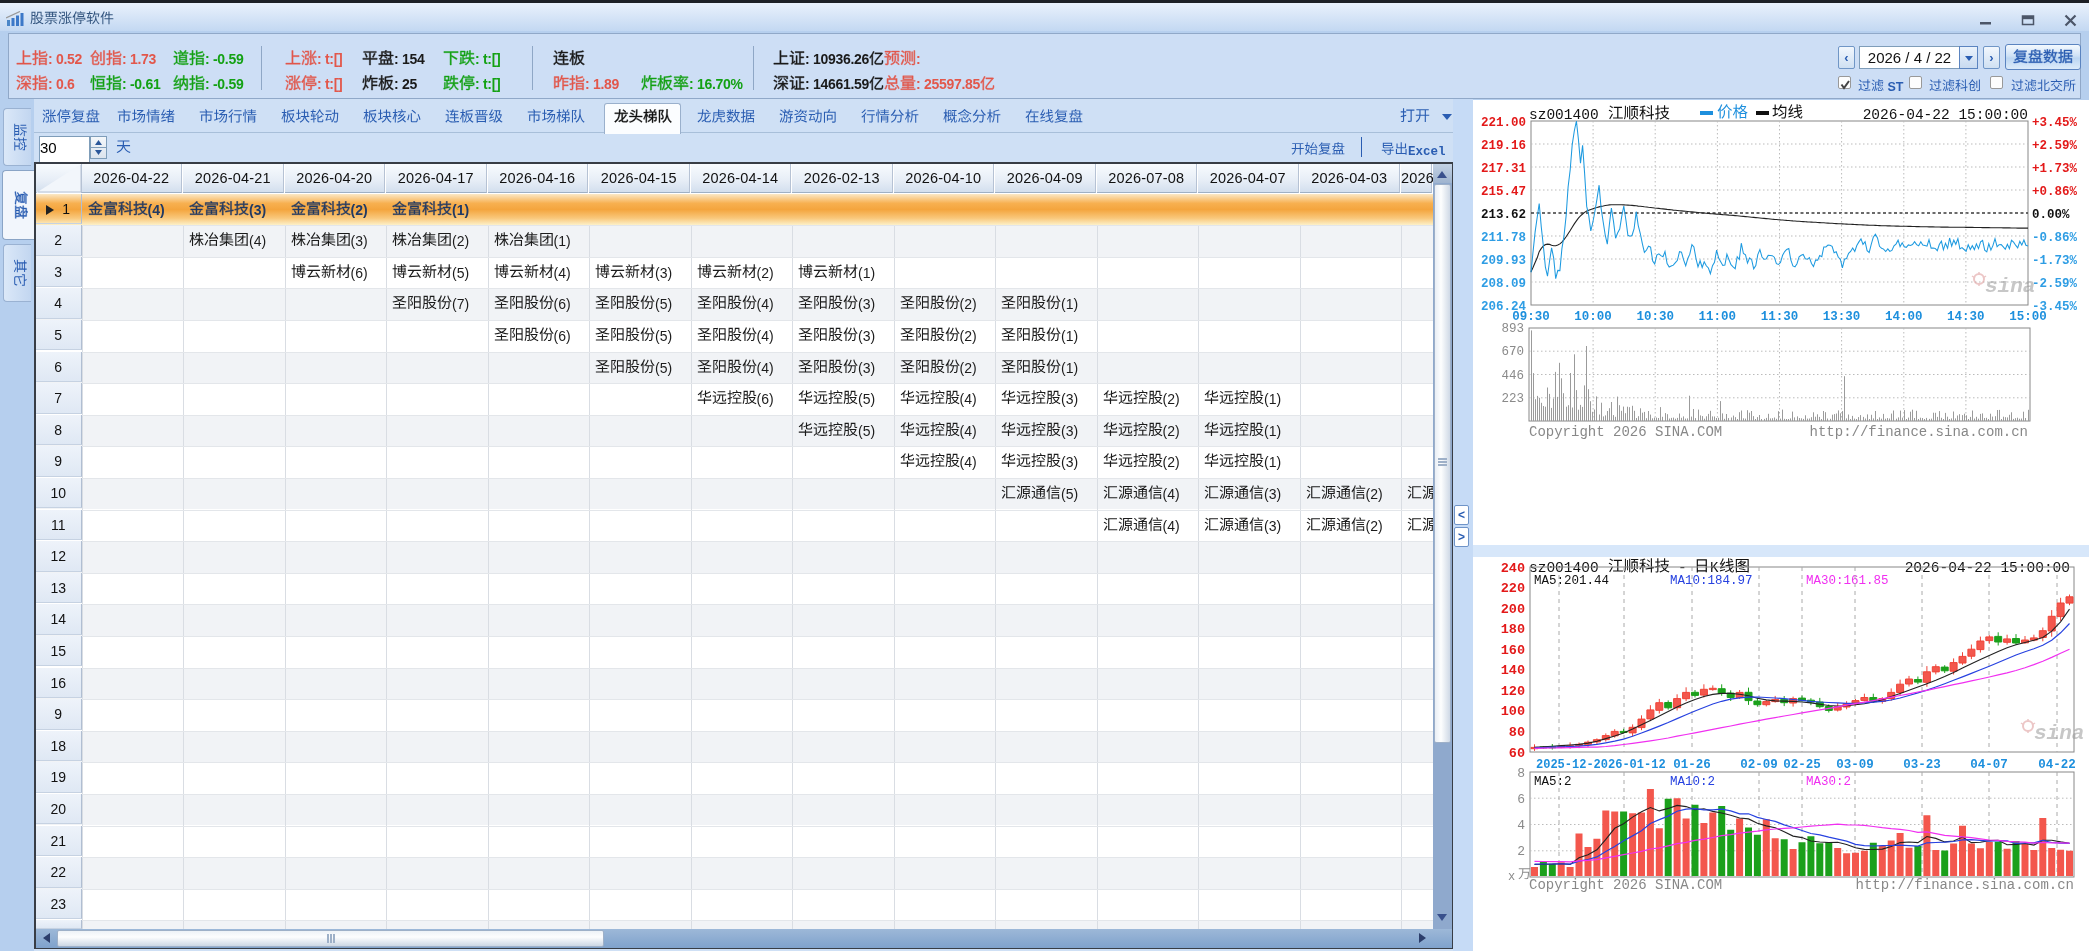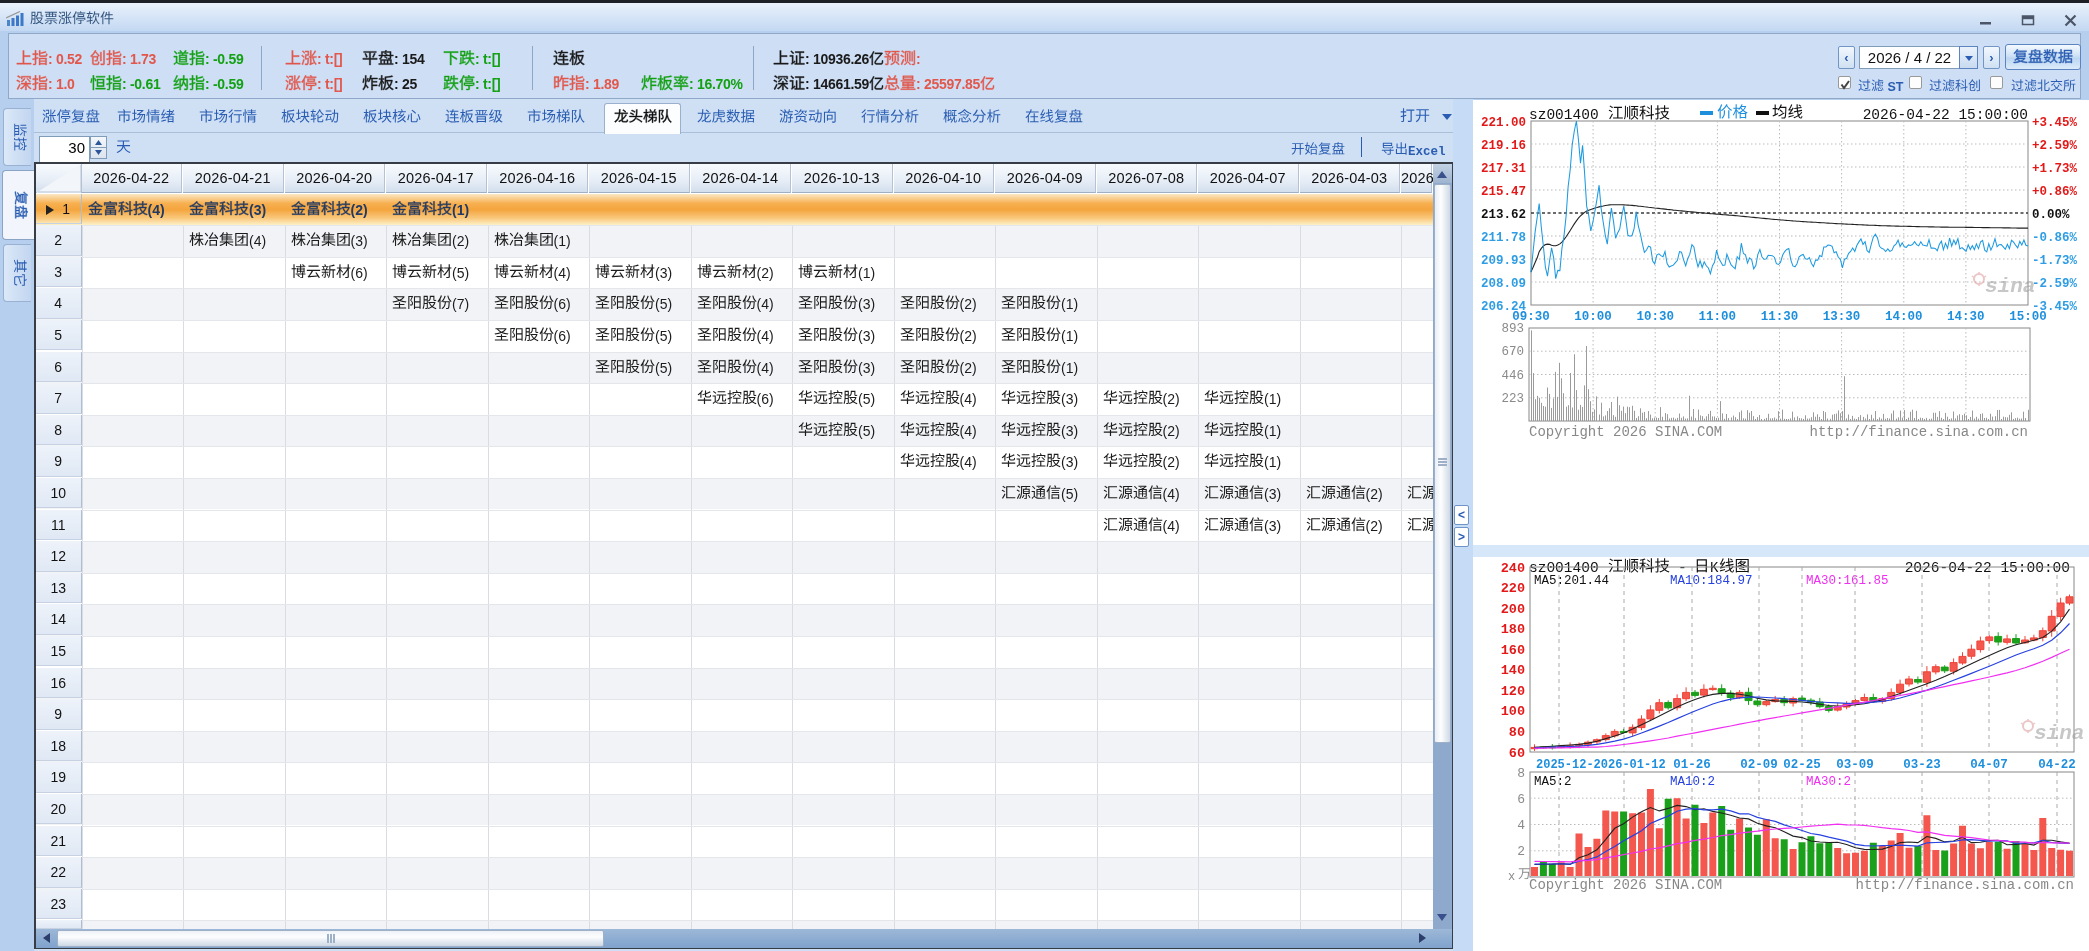--- a/index.html
+++ b/index.html
@@ -11,21 +11,21 @@
 .statsbar{position:absolute;left:8px;top:33px;width:2073px;height:66px;background:#cddef5;border:1px solid #90a8c8}
 .st{position:absolute;font-size:15px;font-weight:bold;white-space:nowrap;line-height:19px}
 .sv{font-size:14px;letter-spacing:-0.3px;font-weight:bold}
 .sidebar{position:absolute;left:0;top:99px;width:34px;height:852px;background:#b6cfee}
 .vtab{position:absolute;left:3px;width:28px;border:1px solid #9ab2d2;border-right:none;border-radius:4px 0 0 4px;background:linear-gradient(90deg,#dbe8f8,#c2d6f0);display:flex;align-items:center;justify-content:center}
 .vtabsel{position:absolute;left:2px;width:32px;background:#f2f6fc;border:1px solid #8aa4c6;border-right:none;border-radius:4px 0 0 4px;display:flex;align-items:center;justify-content:center}
 .content{position:absolute;left:34px;top:99px;width:1419px;height:852px;background:#cfe0f5}
 .tabstrip{position:absolute;left:34px;top:99px;width:1419px;height:34px;background:#cfe0f5;border-bottom:1px solid #a8bfd9}
 .seltab{position:absolute;top:103px;width:77px;height:31px;background:#fbfdff;border:1px solid #9ab0cc;border-bottom:none;border-radius:3px 3px 0 0}
 .toolbar{position:absolute;left:34px;top:134px;width:1419px;height:28px}
-.spin{position:absolute;left:39px;top:136px;width:51px;height:35px;background:#fff;border:1px solid #7f9db9;font-size:15px;text-align:right;line-height:21px;padding-right:4px}
+.spin{position:absolute;left:39px;top:136px;width:51px;height:35px;background:#fff;border:1px solid #7f9db9;font-size:15px;line-height:21px;padding-right:4px}
 .spinbtn{position:absolute;left:90px;top:136px;width:17px;height:23px;border:1px solid #7f9db9;background:linear-gradient(#f4f7fa,#dce4ee)}
 .tbl{position:absolute;left:34px;top:162px;width:1419px;height:787px;background:#fff;border:2px solid #383d45}
 .thdr{position:absolute;top:164px;height:29px;background:linear-gradient(#f8fbfe,#e6edf6 60%,#d3dfee);border-right:1px solid #b6c2d4;border-bottom:1px solid #9fb0c4}
 .ht{display:block;text-align:center;font-size:14.5px;color:#111;line-height:29px;letter-spacing:0.2px}
 .trow{position:absolute;left:36px;width:1397px}
 .rhd{position:absolute;left:36px;width:45.5px;background:linear-gradient(#eef3fa,#dfe8f4);border-right:1px solid #b0bed2;border-bottom:1px solid #c6d2e2;text-align:center}
 .rn{font-size:14px;color:#111;line-height:30px}
 .mark{display:inline-block;width:0;height:0;border:5px solid transparent;border-left:8px solid #222;vertical-align:-1px;margin-right:2px}
 .selrow{position:absolute;left:36px;width:1397px;background:linear-gradient(#fbe8c6 0%,#f7b050 30%,#f4a53e 50%,#f9c87c 78%,#fdf0c8 100%)}
 .vln{position:absolute;top:225.1px;width:1px;height:703.9px;background:#d9dde3}
@@ -191,21 +191,21 @@
       <g transform="translate(0,860) scale(1,-1)">
         <use href="#u9053" x="0"></use>
         <use href="#u6307" x="1000"></use>
       </g>
     </svg><span class="sv">: -0.59</span></div>
 <div class="st" style="left:16px;top:74px;color:#e2574b"><svg class="fb" width="32" height="16" style="color:#e2574b;vertical-align:-2px;" viewBox="0 0 2000 1000">
       <g transform="translate(0,860) scale(1,-1)">
         <use href="#u6df1" x="0"></use>
         <use href="#u6307" x="1000"></use>
       </g>
-    </svg><span class="sv">: 1.0</span></div>
+    </svg><span class="sv">: 0.6</span></div>
 <div class="st" style="left:90px;top:74px;color:#13a113"><svg class="fb" width="32" height="16" style="color:#13a113;vertical-align:-2px;" viewBox="0 0 2000 1000">
       <g transform="translate(0,860) scale(1,-1)">
         <use href="#u6052" x="0"></use>
         <use href="#u6307" x="1000"></use>
       </g>
     </svg><span class="sv">: -0.61</span></div>
 <div class="st" style="left:173px;top:74px;color:#13a113"><svg class="fb" width="32" height="16" style="color:#13a113;vertical-align:-2px;" viewBox="0 0 2000 1000">
       <g transform="translate(0,860) scale(1,-1)">
         <use href="#u7eb3" x="0"></use>
         <use href="#u6307" x="1000"></use>
@@ -534,21 +534,21 @@
 <div class="thdr" style="left:487.5px;width:100.5px">
     <span class="ht">2026-04-16</span>
   </div>
 <div class="thdr" style="left:589px;width:100.5px">
     <span class="ht">2026-04-15</span>
   </div>
 <div class="thdr" style="left:690.5px;width:100.5px">
     <span class="ht">2026-04-14</span>
   </div>
 <div class="thdr" style="left:792px;width:100.5px">
-    <span class="ht">2026-10-13</span>
+    <span class="ht">2026-02-13</span>
   </div>
 <div class="thdr" style="left:893.5px;width:100.5px">
     <span class="ht">2026-04-10</span>
   </div>
 <div class="thdr" style="left:995px;width:100.5px">
     <span class="ht">2026-04-09</span>
   </div>
 <div class="thdr" style="left:1096.5px;width:100.5px">
     <span class="ht">2026-07-08</span>
   </div>

